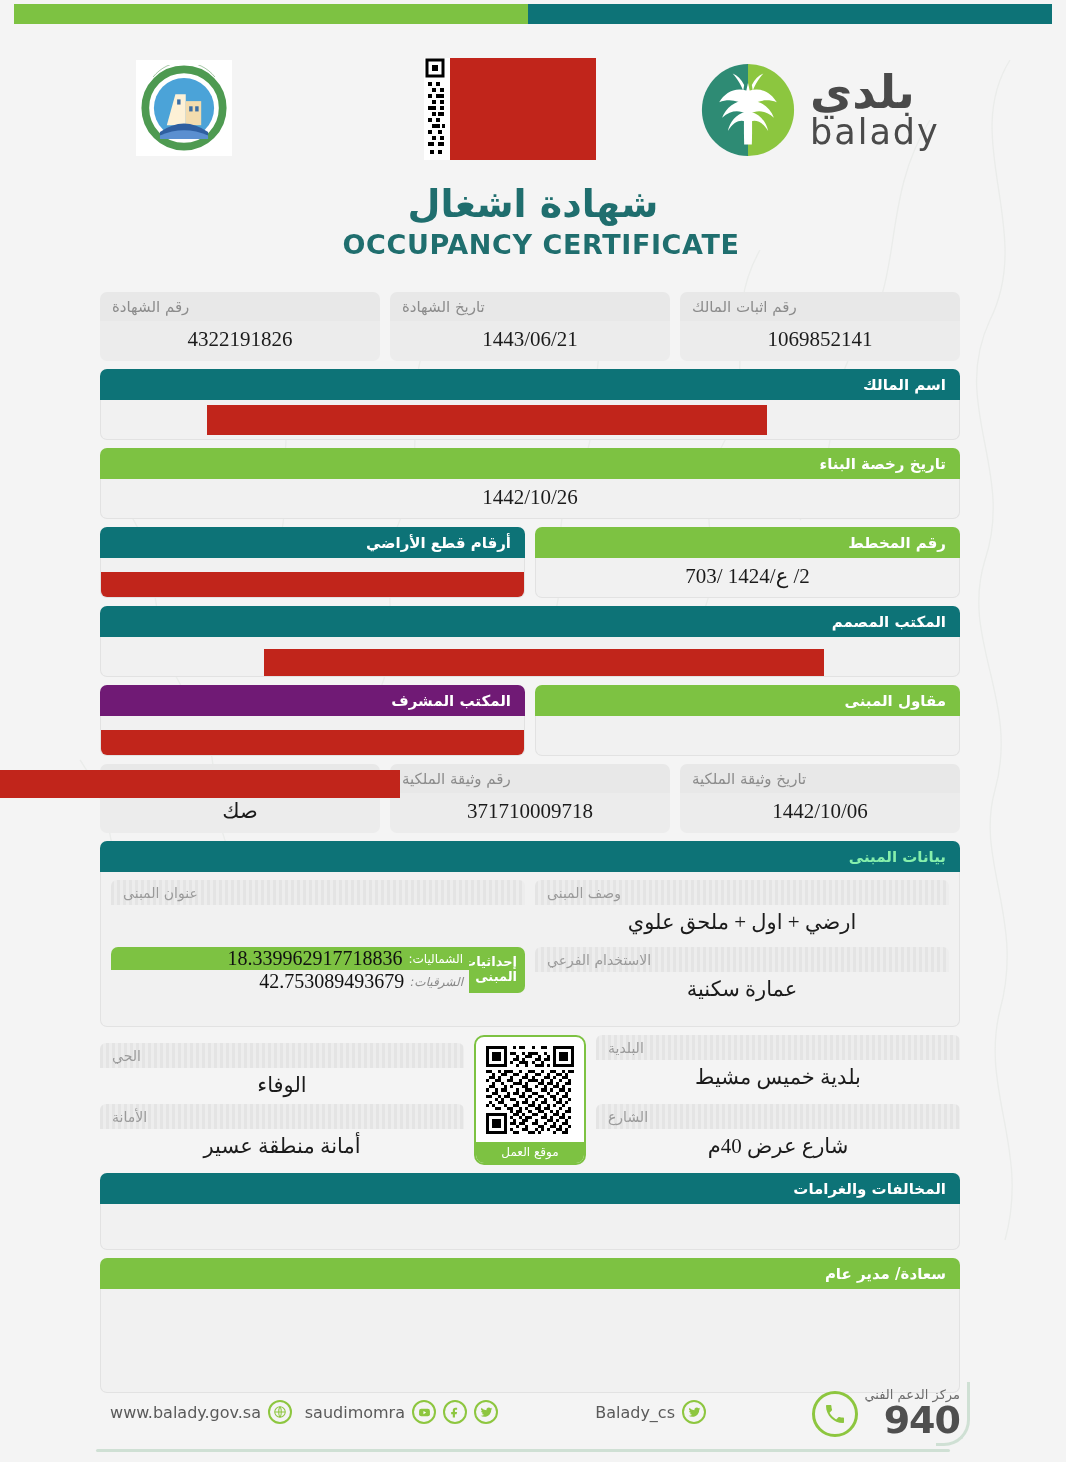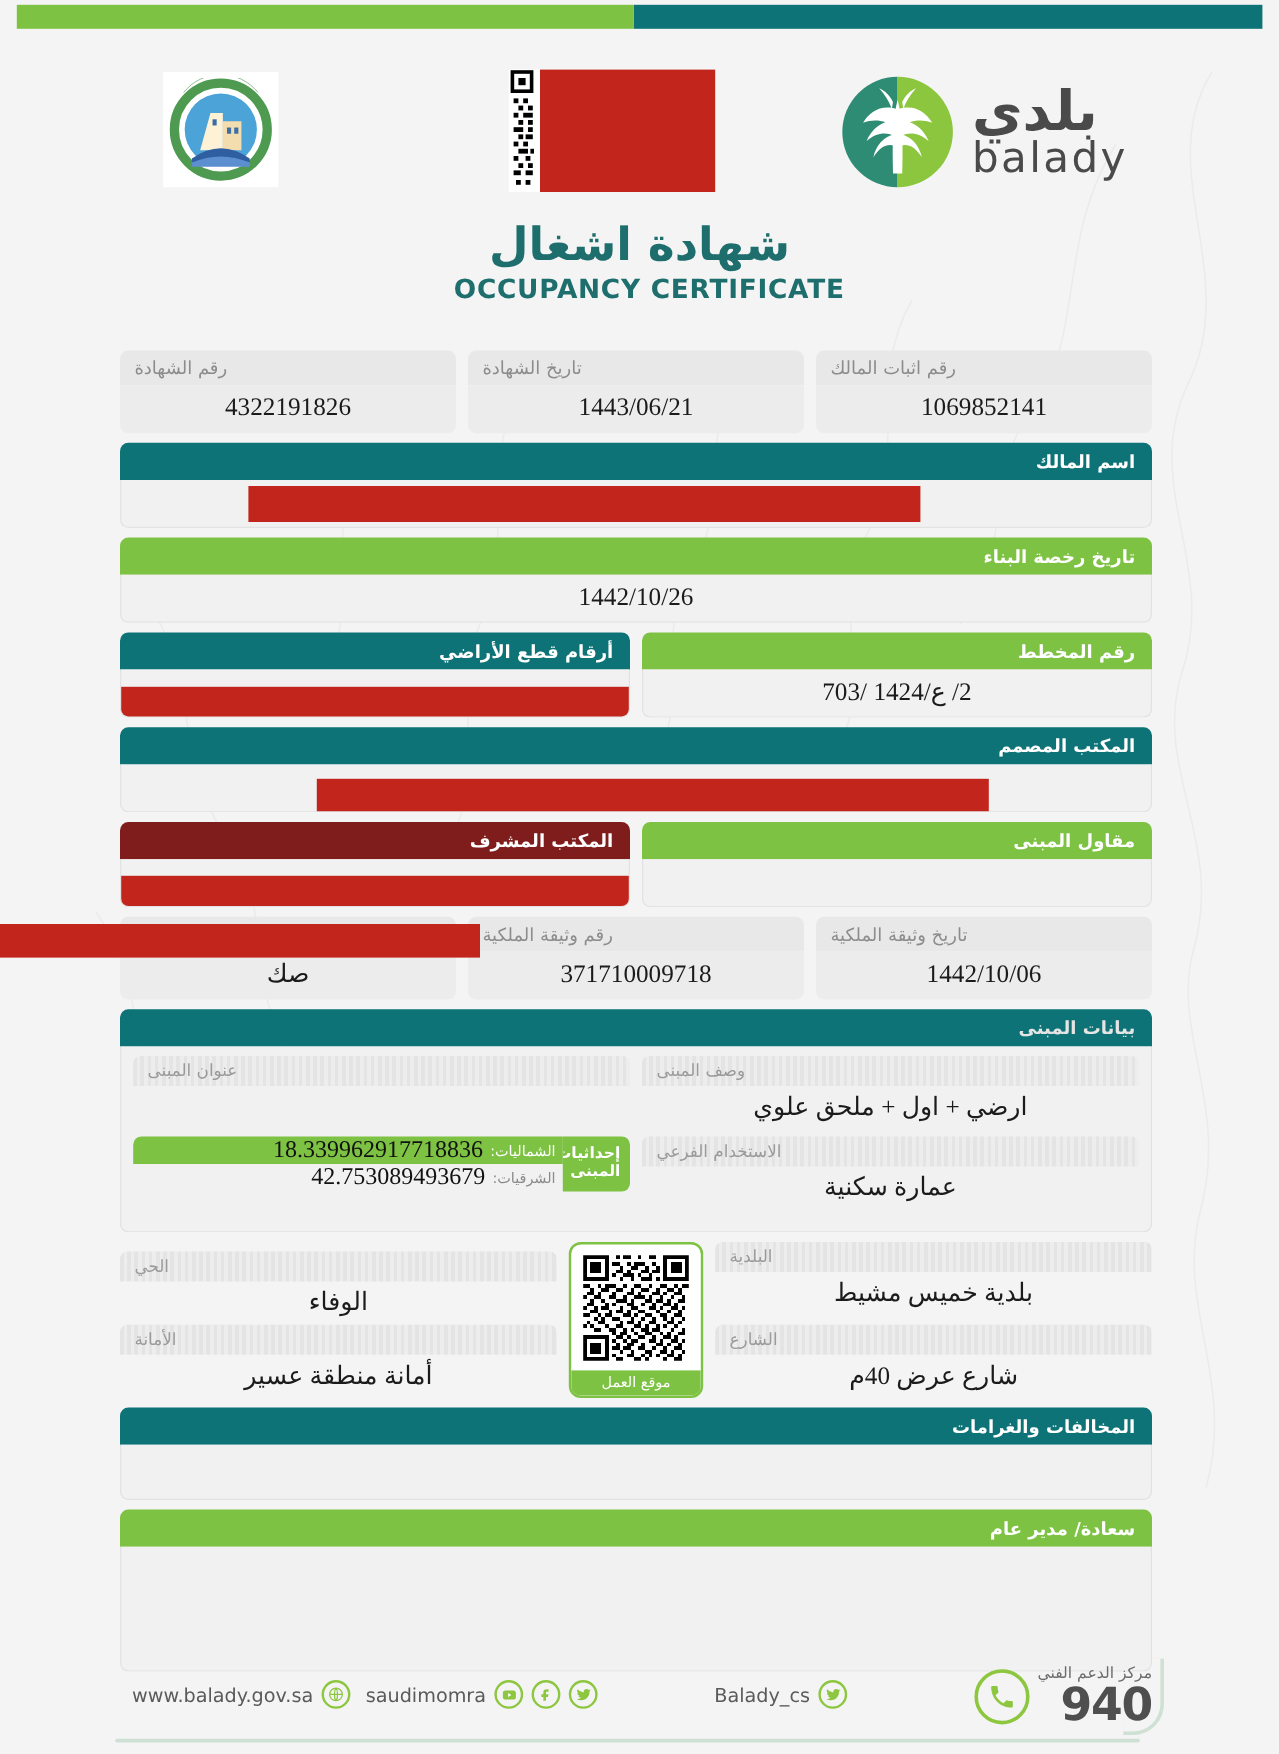--- a/index.html
+++ b/index.html
@@ -59,21 +59,21 @@
     font-size: 35px; color: #4a4a4a; letter-spacing: 2px;
     line-height: 1; font-weight: 400;
   }
 
   
   .title-block {
     position: absolute; top: 183px; left: 0; right: 0;
     text-align: center; color: #1f6e6e;
   }
   .title-ar { font-size: 38px; font-weight: 700; letter-spacing: 1px; line-height: 1.15; }
-  .title-en { font-size: 22px; font-weight: 700; letter-spacing: .6px; margin-top: 2px; padding-left: 16px; }
+  .title-en { font-size: 27px; font-weight: 700; letter-spacing: .6px; margin-top: 2px; padding-left: 16px; }
 
   
   .body-area {
     position: absolute; top: 292px; left: 100px; width: 860px;
   }
   .row { display: flex; gap: 10px; margin-bottom: 8px; }
   .cell { flex: 1; }
 
   .flat {
     background: #e8e8e8; border-radius: 7px 7px 0 0;
@@ -100,21 +100,21 @@
     padding: 6px 12px; font-size: 21px; text-align: center; color: #1b1b1b;
     font-family: "Liberation Serif", "DejaVu Serif", serif;
     position: relative; overflow: hidden;
   }
   .redaction {
     position: absolute; background: #c1251b; height: 30px; top: 5px;
   }
 
   
   .bd-head {
-    background: #0d7377; color: #e5e5e5; font-size: 15px; font-weight: 600;
+    background: #0d7377; color: #86efac; font-size: 15px; font-weight: 600;
     padding: 7px 14px 6px; border-radius: 7px 7px 0 0; text-align: right;
   }
   .bd-body {
     background: #f1f1f1; border: 1px solid #e2e2e2; border-top: none;
     border-radius: 0 0 7px 7px; padding: 8px 10px 12px;
   }
   .bd-row { display: flex; gap: 10px; margin-bottom: 6px; }
   .bd-cell { flex: 1; }
   .hatch {
     background: repeating-linear-gradient(90deg,#e4e4e4 0 3px,#ededed 3px 6px);
@@ -129,21 +129,21 @@
   .coord-tag {
     background: #7dc242; color: #fff; font-size: 13px; font-weight: 700;
     padding: 6px 8px; border-radius: 0 7px 7px 0; line-height: 1.15;
     display: flex; flex-direction: column; justify-content: center;
     text-align: center; width: 56px;
   }
   .coord-lines { flex: 1; }
   .coord-line { display: flex; align-items: center; }
   .coord-line.n { background: #7dc242; border-radius: 7px 0 0 0; }
   .coord-label { font-size: 12px; color: #fff; padding: 0 6px; white-space: nowrap; }
-  .coord-line.e .coord-label { color: #8a8a8a; }
+  .coord-line.e .coord-label { color: #8a8a8a; font-style: italic; }
   .coord-val {
     flex: 1; font-size: 20px; color: #111;
     font-family: "Liberation Serif","DejaVu Serif",serif;
   }
 
   
   .qr-block {
     width: 112px; background: #fff; border: 2px solid #7dc242;
     border-radius: 10px; overflow: hidden; display: flex;
     flex-direction: column; align-items: center;
@@ -358,21 +358,21 @@
         </div>
       </div>
     </div>
 
     <div class="row">
       <div class="cell">
         <div class="hdr-green">مقاول المبنى</div>
         <div class="val-box"></div>
       </div>
       <div class="cell">
-        <div class="hdr-green" style="background:#7f1d1d">المكتب المشرف</div>
+        <div class="hdr-green" style="background:#701a75">المكتب المشرف</div>
         <div class="val-box">
           <span></span>
           <span class="redaction" style="left:-10px;top:14px;width:640px;"></span>
         </div>
       </div>
     </div>
 
     <div class="row">
       <div class="cell">
         <div class="flat">تاريخ وثيقة الملكية</div>

